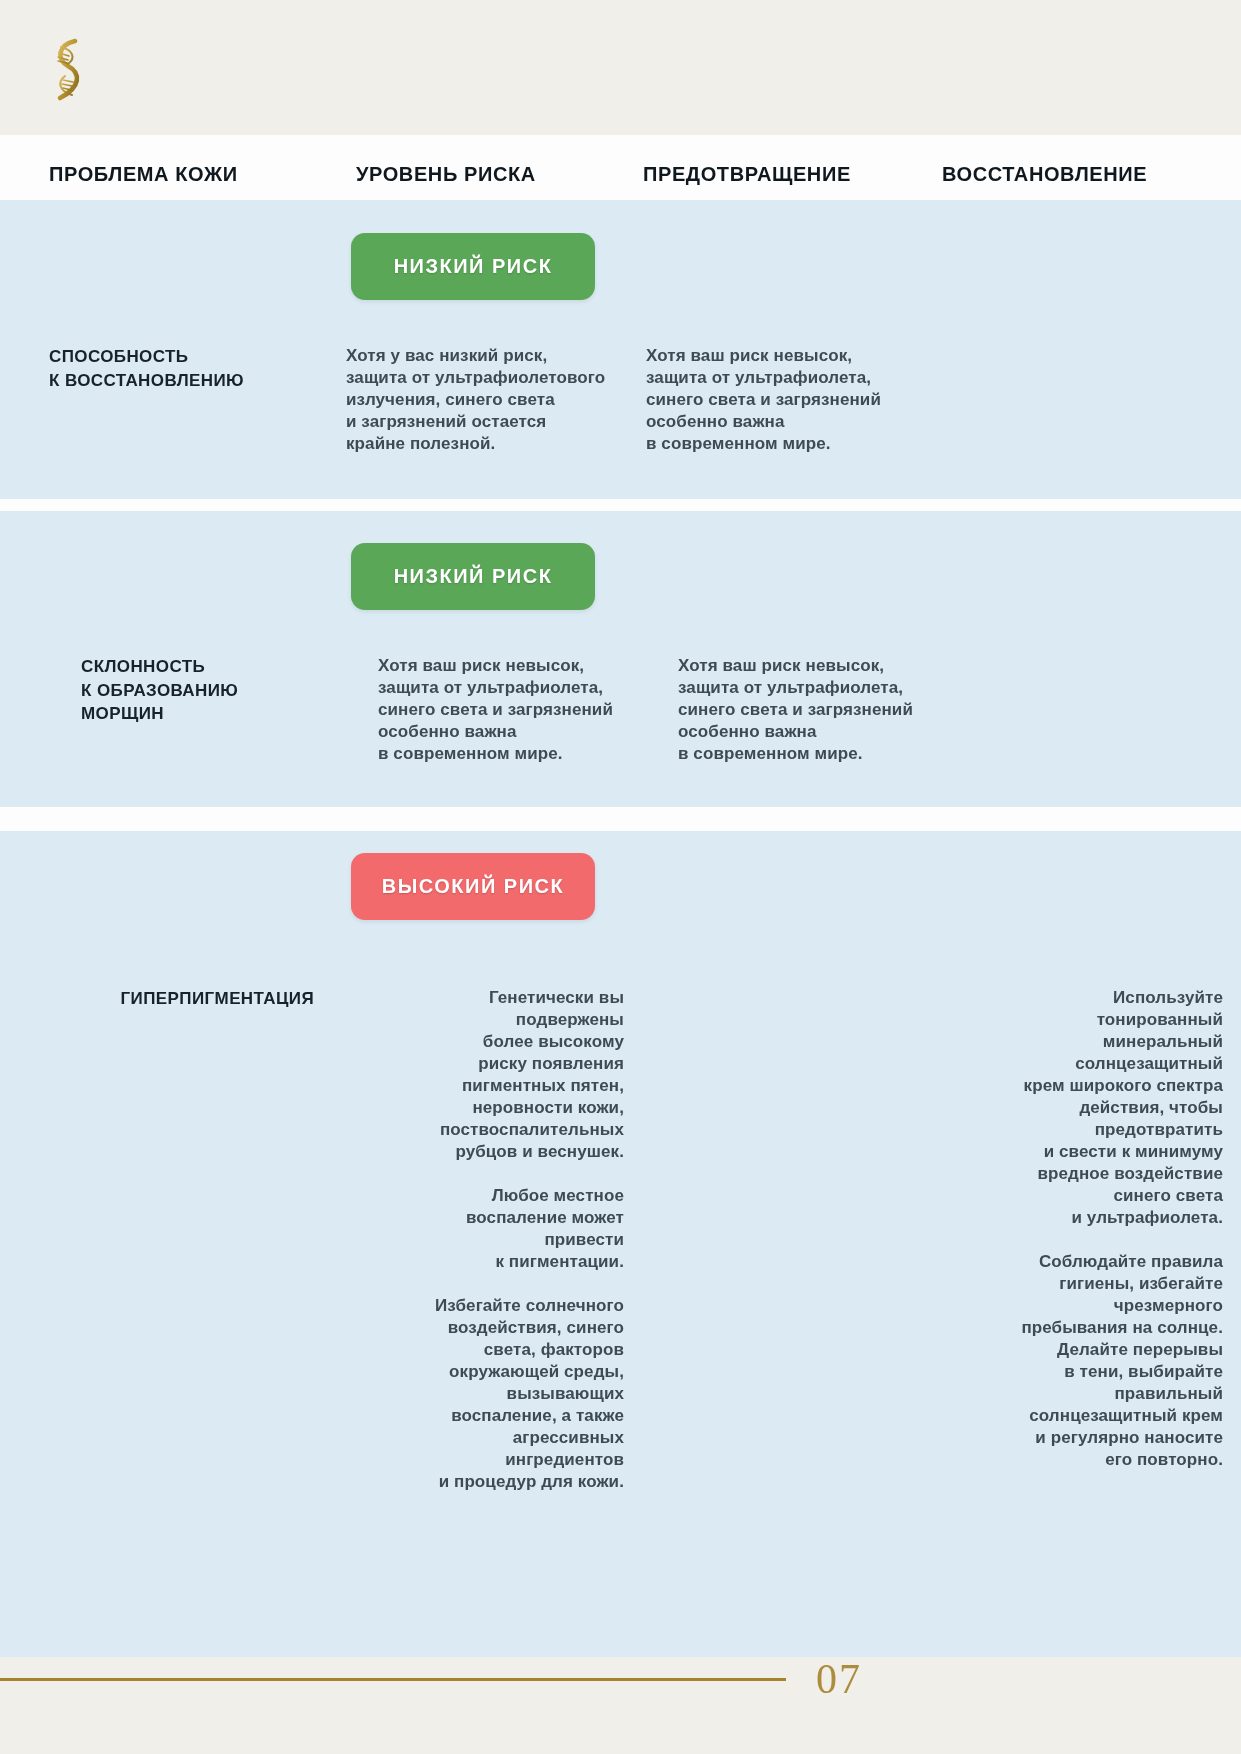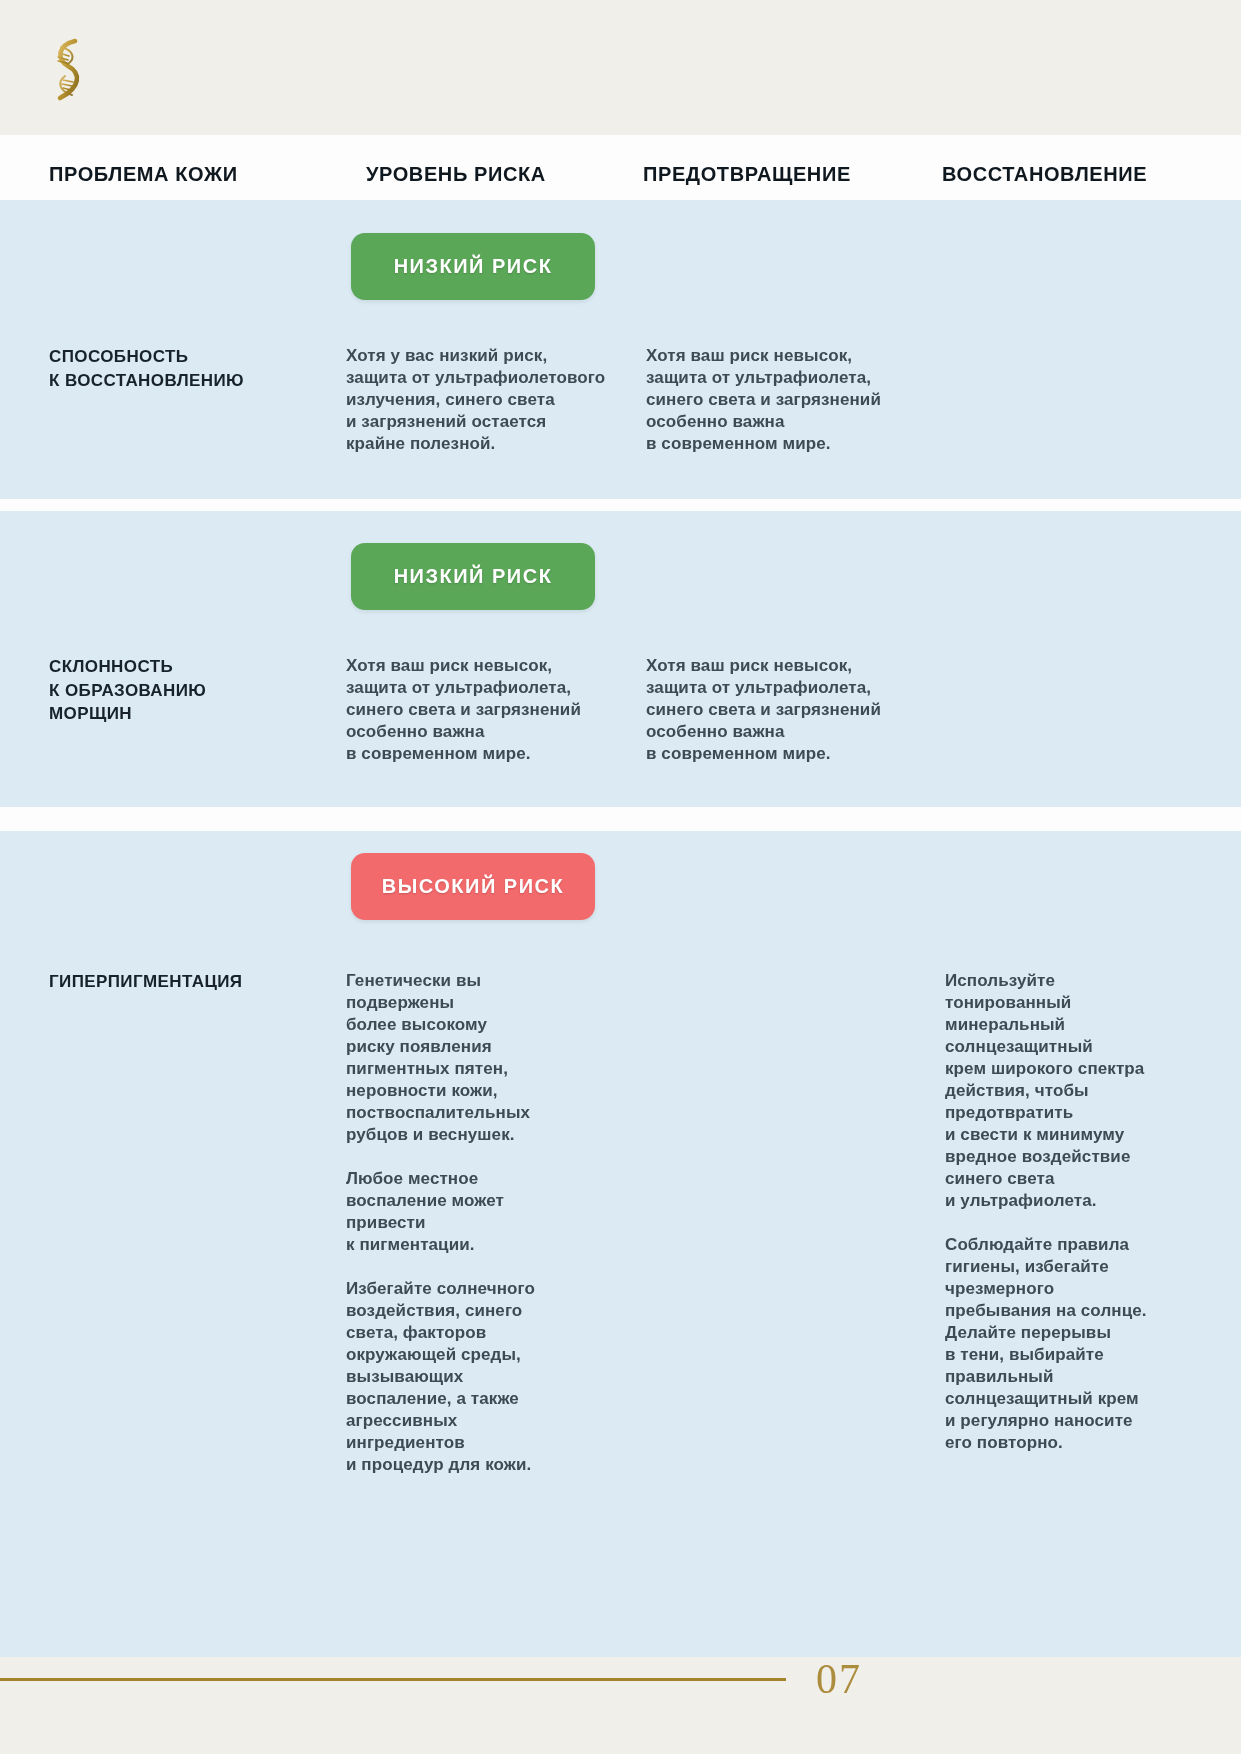--- a/index.html
+++ b/index.html
@@ -13,39 +13,39 @@
   
   .topband{position:absolute;left:0;top:0;width:100%;height:135px;background:#f0efe9;}
   .logo{position:absolute;left:47px;top:38px;width:40px;height:64px;}
 
   
   .table-bg{position:absolute;left:0;top:135px;width:100%;height:1522px;background:#fdfdfd;}
 
   
   .table-header{position:absolute;left:0;top:135px;width:100%;height:65px;background:#fdfdfd;}
   .th{position:absolute;top:28px;font-size:20px;font-weight:700;color:#10181f;letter-spacing:.6px;white-space:nowrap;}
-  .th1{left:49px;} .th2{left:366px;text-align:right;} .th3{left:643px;} .th4{left:942px;}
+  .th1{left:49px;} .th2{left:356px;text-align:right;} .th3{left:643px;} .th4{left:942px;}
 
   
   .row-section{position:absolute;left:0;width:100%;background:#dbeaf3;}
   .s1{top:200px;height:299px;}
   .s2{top:511px;height:296px;}
   .s3{top:831px;height:826px;}
 
   .badge{
     position:absolute;left:351px;width:244px;height:67px;border-radius:14px;
     display:flex;align-items:center;justify-content:center;
     font-size:20px;font-weight:700;color:#ffffff;letter-spacing:1.5px;white-space:nowrap;
     text-shadow:0 1px 2px rgba(0,0,0,.18);
     box-shadow:0 2px 4px rgba(0,0,0,.08);
   }
   .s1 .badge{top:33px;} .s2 .badge{top:32px;} .s3 .badge{top:22px;}
 
   .cell{position:absolute;white-space:pre-line;}
-  .s1 .cell{top:145px;} .s2 .cell{top:144px;} .s3 .cell{top:139px;}
+  .s1 .cell{top:145px;} .s2 .cell{top:144px;margin-left:32px;} .s3 .cell{top:156px;text-align:right;}
 
   .problem{left:49px;width:265px;font-size:17px;font-weight:700;line-height:23.5px;color:#17222b;letter-spacing:.4px;}
   .risknote{left:346px;width:278px;}
   .prevention{left:646px;width:282px;}
   .recovery{left:945px;width:278px;}
   .body-text{font-size:17px;line-height:22px;color:#3e4b55;letter-spacing:.1px;font-weight:bold;}
 
   
   .gold-line{position:absolute;left:0;top:1678px;width:786px;height:3px;background:#a5832b;}
   .page-number{

